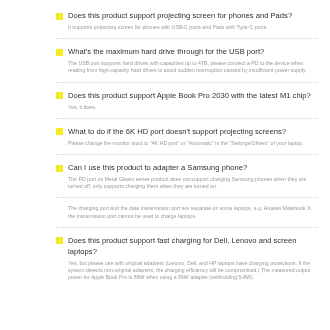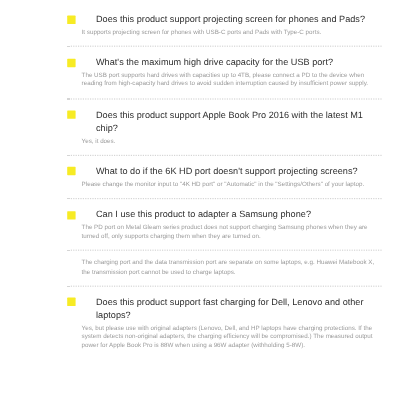--- a/index.html
+++ b/index.html
@@ -20,21 +20,21 @@
     overflow: hidden;
   }
 
   .faq-item {
     padding: 0 0 0 0;
   }
 
   .faq-question-row {
     display: flex;
     align-items: flex-start;
-    gap: 17px;
+    gap: 5px;
   }
 
   .marker {
     width: 7px;
     height: 7px;
     background: #f7eb24;
     flex: 0 0 auto;
     margin-top: 2.5px;
     border-radius: 0.5px;
   }
@@ -75,30 +75,30 @@
       <span class="marker"></span>
       <span class="question">Does this product support projecting screen for phones and Pads?</span>
     </div>
     <div class="answer">It supports projecting screen for phones with USB-C ports and Pads with Type-C ports.</div>
   </div>
   <div class="divider"></div>
 
   <div class="faq-item">
     <div class="faq-question-row">
       <span class="marker"></span>
-      <span class="question">What's the maximum high drive capacity for the USB port?</span>
+      <span class="question">What's the maximum hard drive through for the USB port?</span>
     </div>
     <div class="answer">The USB port supports hard drives with capacities up to 4TB, please connect a PD to the device when reading from high-capacity hard drives to avoid sudden interruption caused by insufficient power supply.</div>
   </div>
   <div class="divider"></div>
 
   <div class="faq-item">
     <div class="faq-question-row">
       <span class="marker"></span>
-      <span class="question">Does this product support Apple Book Pro 2016 with the latest M1 chip?</span>
+      <span class="question">Does this product support Apple Book Pro 2030 with the latest M1 chip?</span>
     </div>
     <div class="answer">Yes, it does.</div>
   </div>
   <div class="divider"></div>
 
   <div class="faq-item">
     <div class="faq-question-row">
       <span class="marker"></span>
       <span class="question">What to do if the 6K HD port doesn't support projecting screens?</span>
     </div>
@@ -116,19 +116,19 @@
   <div class="divider"></div>
 
   <div class="faq-item">
     <div class="answer">The charging port and the data transmission port are separate on some laptops, e.g. Huawei Matebook X, the transmission port cannot be used to charge laptops.</div>
   </div>
   <div class="divider"></div>
 
   <div class="faq-item">
     <div class="faq-question-row">
       <span class="marker"></span>
-      <span class="question">Does this product support fast charging for Dell, Lenovo and other laptops?</span>
+      <span class="question">Does this product support fast charging for Dell, Lenovo and screen laptops?</span>
     </div>
     <div class="answer">Yes, but please use with original adapters (Lenovo, Dell, and HP laptops have charging protections. If the system detects non-original adapters, the charging efficiency will be compromised.) The measured output power for Apple Book Pro is 88W when using a 96W adapter (withholding 5-8W).</div>
   </div>
   <div class="divider last"></div>
 
 </div>
 
 </body></html>

